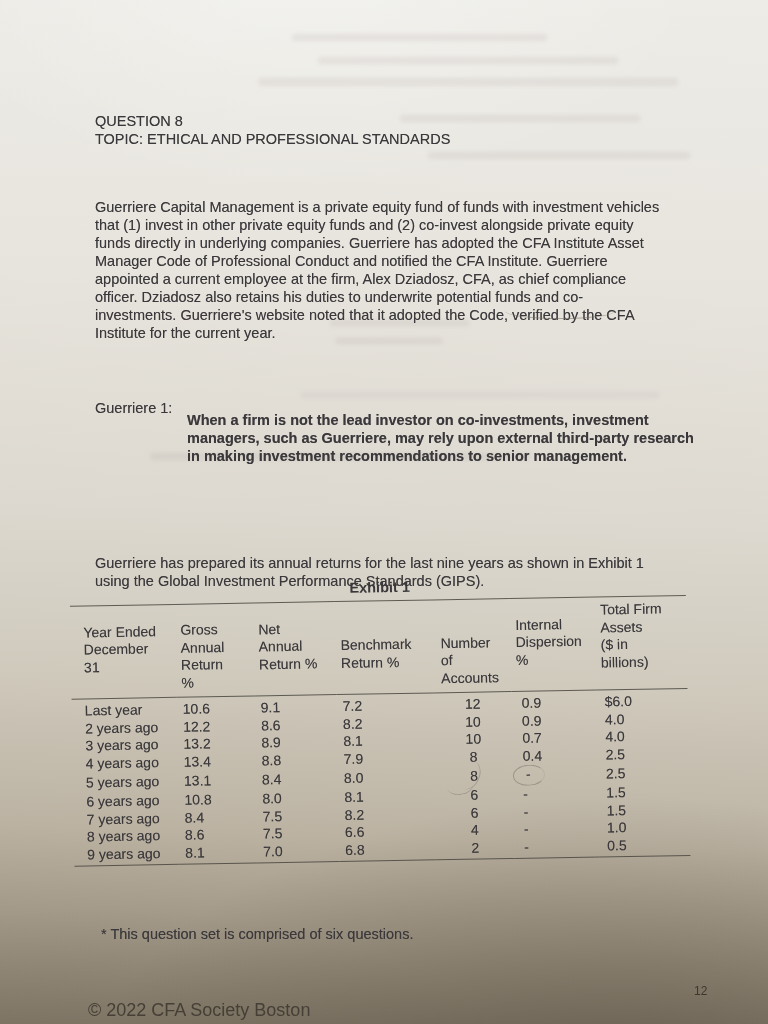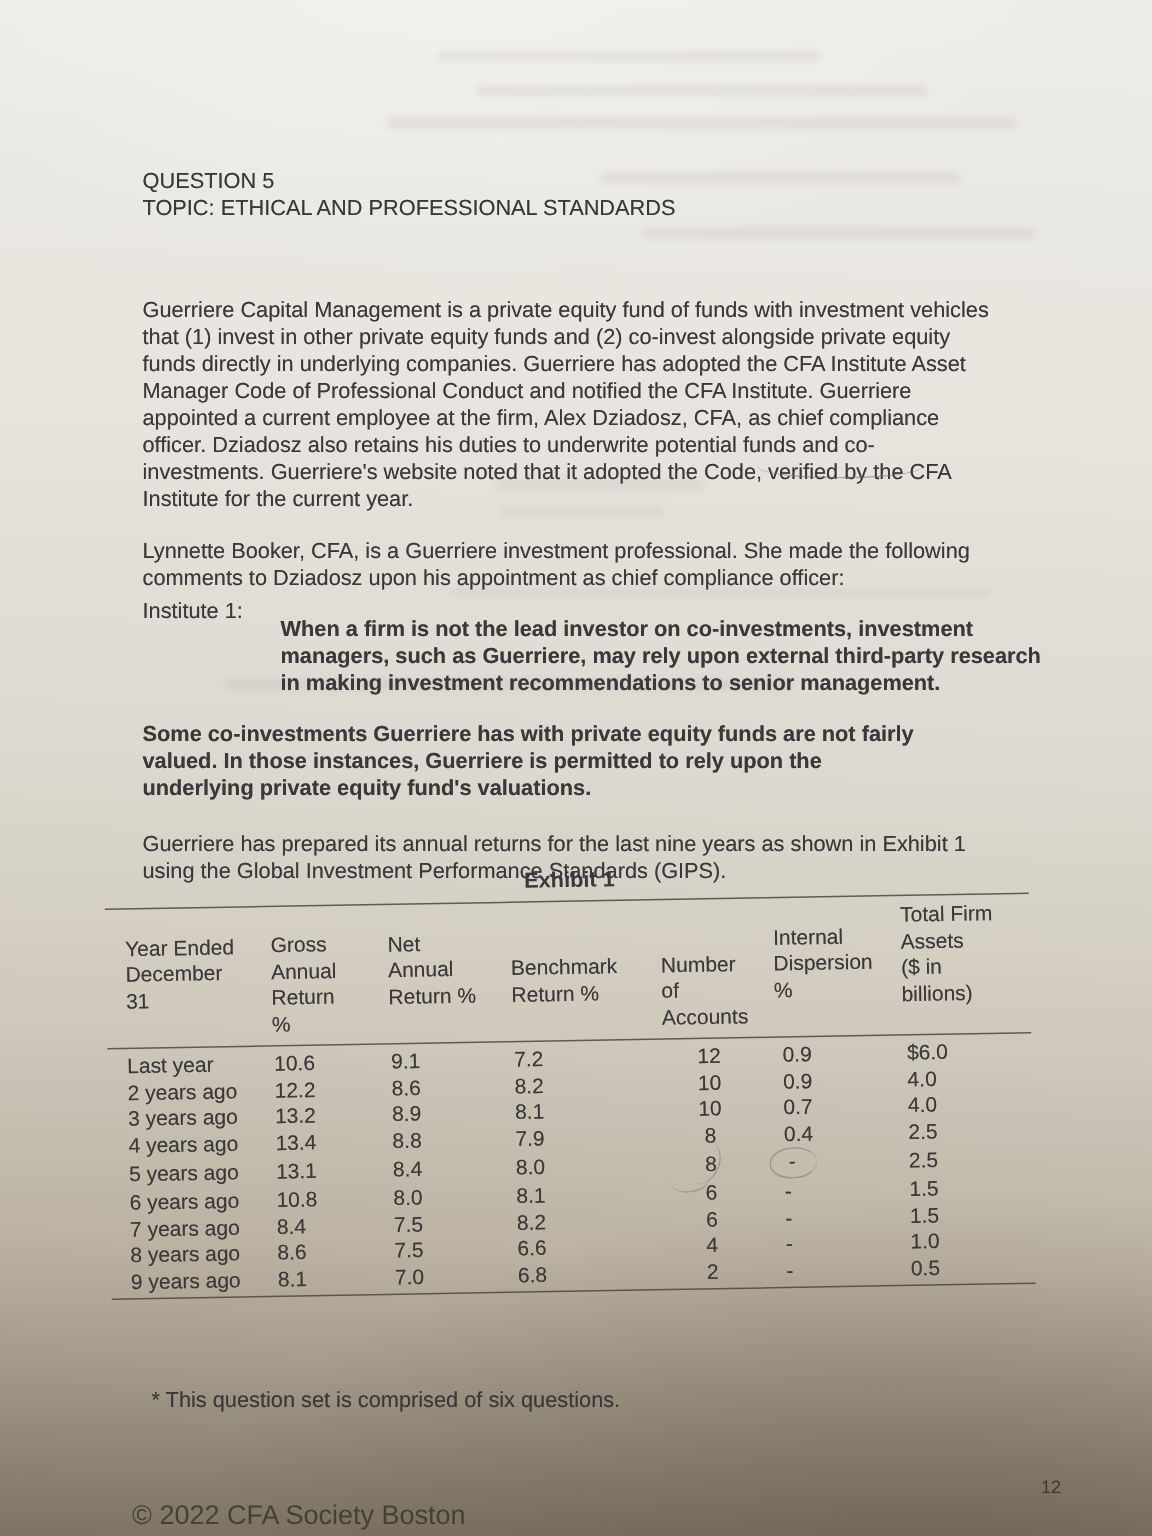--- a/index.html
+++ b/index.html
@@ -75,49 +75,44 @@
   <div class="ghost" style="top:57px;left:318px;width:300px;height:7px;"></div>
   <div class="ghost" style="top:78px;left:258px;width:420px;height:8px;"></div>
   <div class="ghost" style="top:115px;left:400px;width:240px;height:7px;"></div>
   <div class="ghost" style="top:152px;left:428px;width:262px;height:7px;"></div>
   <div class="ghost" style="top:320px;left:330px;width:140px;height:6px;"></div>
   <div class="ghost" style="top:338px;left:335px;width:108px;height:6px;"></div>
   <div class="ghost" style="top:392px;left:300px;width:360px;height:6px;opacity:.09;"></div>
   <div class="ghost" style="top:453px;left:150px;width:380px;height:7px;"></div>
 
   <div class="abs doc-header body-text">
-    <div>QUESTION 5</div>
+    <div>QUESTION 8</div>
     <div>TOPIC: ETHICAL AND PROFESSIONAL STANDARDS</div>
   </div>
 
   <div class="abs p-intro body-text ml">Guerriere Capital Management is a private equity fund of funds with investment vehicles
 that (1) invest in other private equity funds and (2) co-invest alongside private equity
 funds directly in underlying companies. Guerriere has adopted the CFA Institute Asset
 Manager Code of Professional Conduct and notified the CFA Institute. Guerriere
 appointed a current employee at the firm, Alex Dziadosz, CFA, as chief compliance
 officer. Dziadosz also retains his duties to underwrite potential funds and co-
 investments. Guerriere's website noted that it adopted the Code, verified by the CFA
 Institute for the current year.</div>
 
   <div class="abs pencil-arc"></div>
 
-  <div class="abs p-booker body-text ml">Lynnette Booker, CFA, is a Guerriere investment professional. She made the following
-comments to Dziadosz upon his appointment as chief compliance officer:</div>
 
   <div class="abs stmt stmt1 body-text">
-    <div class="lbl">Institute 1:</div>
+    <div class="lbl">Guerriere 1:</div>
     <div class="txt ml">When a firm is not the lead investor on co-investments, investment
 managers, such as Guerriere, may rely upon external third-party research
 in making investment recommendations to senior management.</div>
   </div>
 
   <div class="abs stmt stmt2 body-text">
-    <div class="txt ml">Some co-investments Guerriere has with private equity funds are not fairly
-valued. In those instances, Guerriere is permitted to rely upon the
-underlying private equity fund's valuations.</div>
   </div>
 
   <div class="abs p-exintro body-text ml">Guerriere has prepared its annual returns for the last nine years as shown in Exhibit 1
 using the Global Investment Performance Standards (GIPS).</div>
 
   <div class="abs exhibit">
     <div class="ex-title">Exhibit 1</div>
     <table class="ex">
       <colgroup>
         <col style="width:105px">

